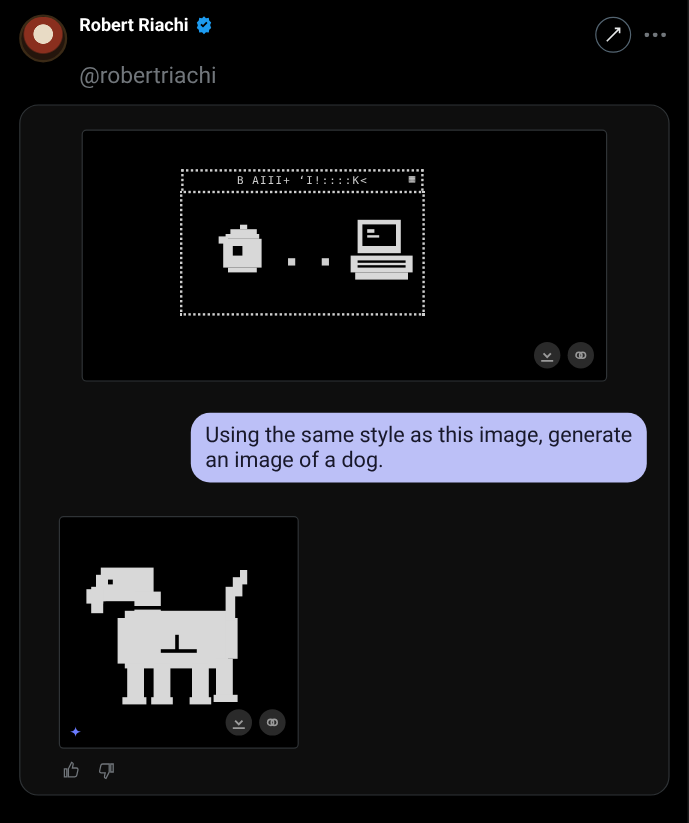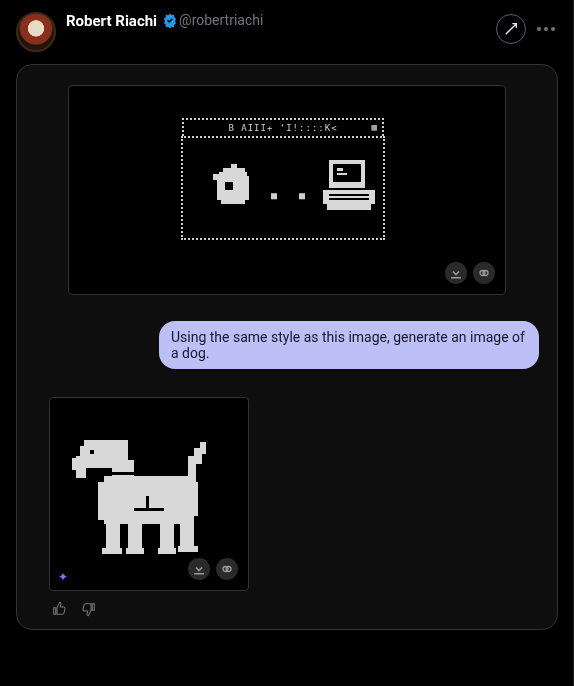--- a/index.html
+++ b/index.html
@@ -12,44 +12,44 @@
     overflow: hidden;
   }
   .tweet { padding: 12px 16px; position: relative; }
   .header { display: flex; align-items: flex-start; gap: 10px; }
   .avatar {
     width: 40px; height: 40px; border-radius: 50%;
     background: radial-gradient(circle at 50% 40%, #e8dbc5 0 28%, #8a2f1e 30% 55%, #24150c 60% 100%);
     border: 2px solid #3b2a16;
     flex-shrink: 0;
   }
-  .who { display: flex; flex-direction: row; line-height: 1.2; }
+  .who { display: flex; flex-direction: column; line-height: 1.2; }
   .name-row { display: flex; align-items: center; gap: 4px; font-weight: 700; font-size: 15px; color: #fff; }
   .verified { width: 18px; height: 18px; fill: #1d9bf0; }
-  .handle { color: #71767b; font-size: 14px; }
+  .handle { color: #71767b; font-size: 19px; margin-top: 22px; }
   .top-right { position: absolute; top: 14px; right: 16px; display: flex; align-items: center; gap: 8px; }
   .grok-btn {
     width: 30px; height: 30px; border: 1px solid #536471; border-radius: 9999px;
     display: flex; align-items: center; justify-content: center; color: #e7e9ea;
     background: transparent;
   }
   .more-btn { width: 24px; height: 24px; display:flex; align-items:center; justify-content:center; color:#71767b; }
   .dots { width: 18px; height: 4px; }
   .tweet-text { margin-top: 10px; font-size: 15px; color: #e7e9ea; }
   .thread-emoji { display: inline-block; vertical-align: -2px; width: 16px; height: 16px; }
   .chat-card {
     margin-top: 12px; background: #0e0e0e; border: 1px solid #2f3336; border-radius: 16px;
     padding: 14px 14px 10px;
   }
   .panel1 {
     position: relative; margin: 6px auto 0; width: 438px; height: 210px;
     background: #000; border: 1px solid #2f3336; border-radius: 4px;
   }
   .ascii-frame {
-    position: absolute; left: 112px; top: 50px; width: 204px; height: 104px;
+    position: absolute; left: 81px; top: 50px; width: 204px; height: 104px;
     border: 2px dotted #d0d0d0;
   }
   .ascii-header {
     position: absolute; left: -1px; right: -1px; top: -20px; height: 18px;
     border: 2px dotted #d0d0d0; border-bottom: 0;
     font-family: monospace; font-size: 9px; color: #cfcfcf; letter-spacing: 1px;
     display:flex; align-items:center; justify-content:center; gap:2px;
   }
   .ascii-close { position:absolute; right:4px; top:2px; font-size:9px; color:#cfcfcf; }
   .kettle { position:absolute; left:30px; top:26px; }
@@ -57,21 +57,21 @@
   .computer { position:absolute; left:140px; top:22px; }
   .panel-actions {
     position: absolute; right: 10px; bottom: 10px; display: flex; gap: 6px;
   }
   .round-icon {
     width: 22px; height: 22px; border-radius: 50%; background: #2a2a2a;
     display:flex; align-items:center; justify-content:center; color:#8a8a8a;
   }
   .prompt-row { display:flex; justify-content:flex-end; margin: 26px 4px 0 0; }
   .prompt-bubble {
-    background: #bcc0f7; color: #18182a; font-size: 14px; padding: 8px 12px;
+    background: #bcc0f7; color: #18182a; font-size: 18px; padding: 8px 12px;
     border-radius: 16px; max-width: 380px;
   }
   .panel2 {
     position: relative; margin: 28px 0 0 18px; width: 200px; height: 194px;
     background: #000; border: 1px solid #2f3336; border-radius: 4px;
   }
   .sparkle { position:absolute; left:8px; bottom:6px; color:#6a7bff; font-size:12px; }
   .feedback { margin: 8px 0 0 18px; display:flex; gap:10px; color:#71767b; }
   .icon-btn { width:20px; height:20px; display:flex; align-items:center; justify-content:center; }
   .divider { position: absolute; top: 0; right: 0; width: 1px; height: 100%; background: #222; }

